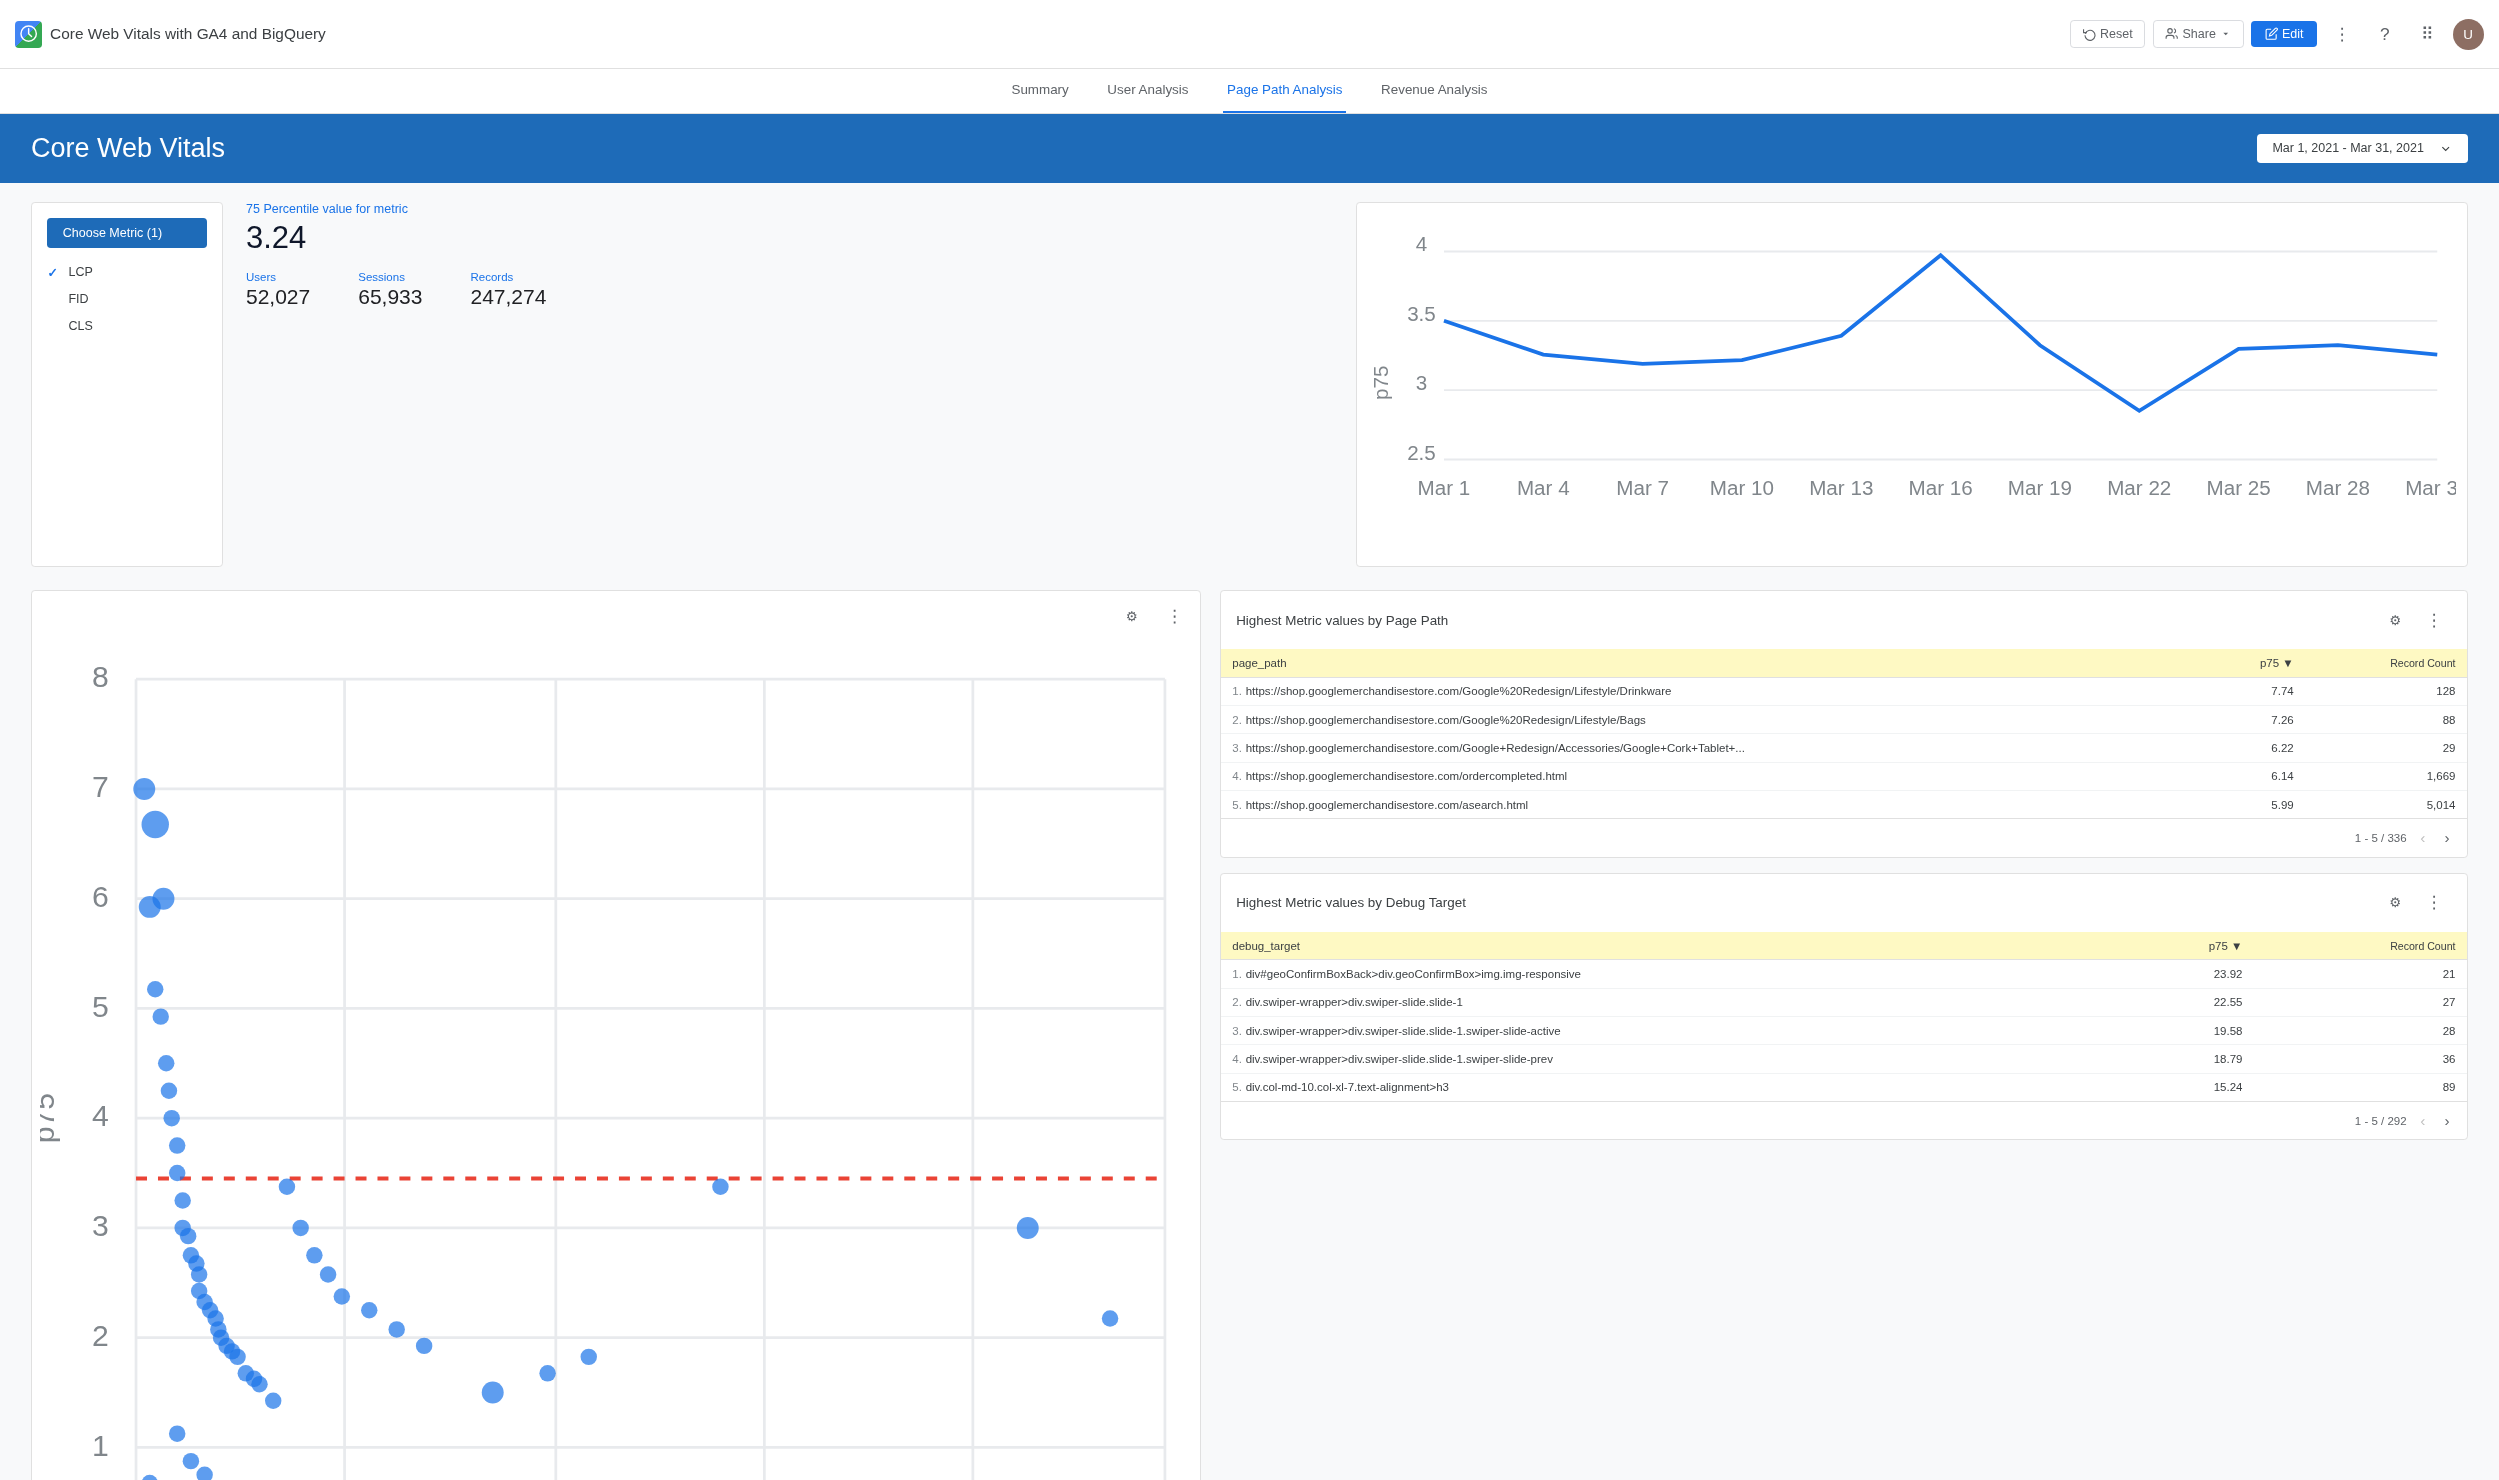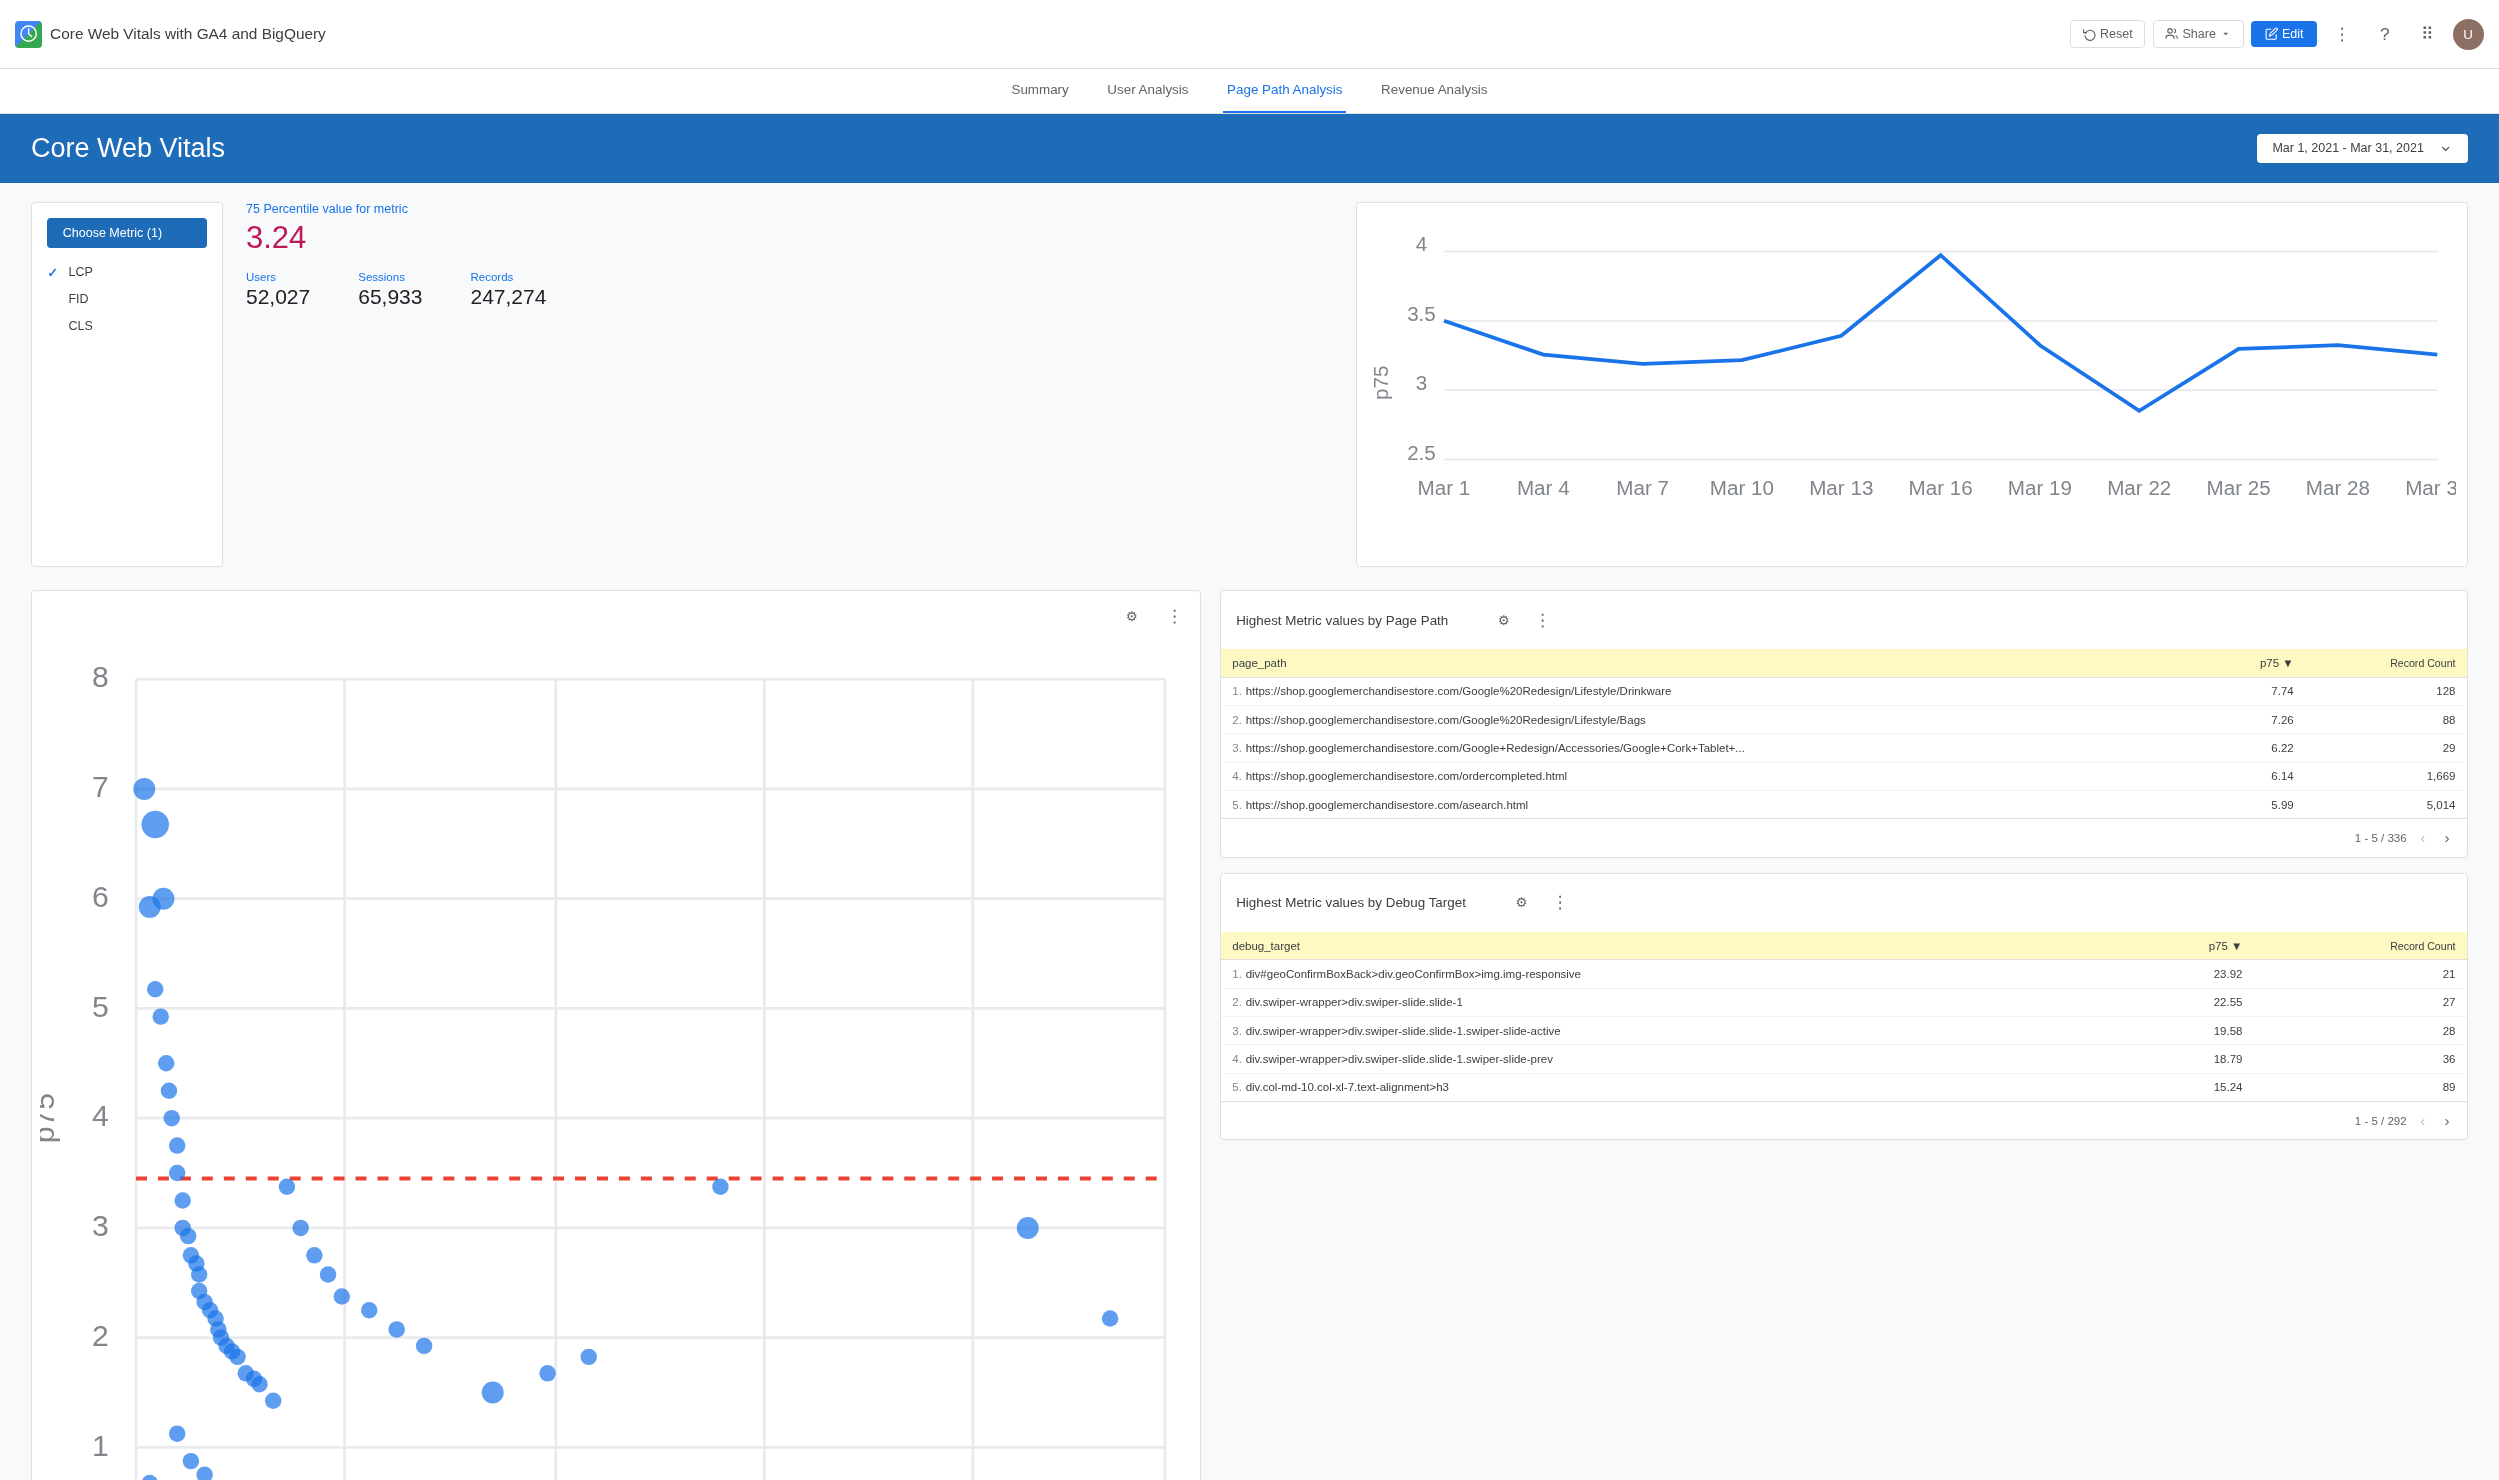--- a/index.html
+++ b/index.html
@@ -31,35 +31,35 @@
     .main-content { padding: 19px 31px; }
 
     
     .metric-section { display: flex; gap: 23px; margin-bottom: 23px; }
     .metric-card { background: #fff; border: 1px solid #e0e0e0; border-radius: 3.8px; padding: 15.4px; min-width: 192px; }
     .choose-metric-btn { background: #1e6bb8; color: #fff; border: none; border-radius: 3.8px; padding: 7.7px 15.4px; font-size: 12.5px; cursor: pointer; width: 100%; text-align: left; margin-bottom: 11.5px; }
     .metric-item { display: flex; align-items: center; gap: 7.7px; padding: 5.8px 0; font-size: 12.5px; color: #3c4043; cursor: pointer; }
     .metric-item .check { color: #1a73e8; font-weight: bold; width: 13.4px; }
     .metric-values { flex: 1; }
     .percentile-label { color: #1a73e8; font-size: 12.5px; margin-bottom: 3.8px; }
-    .percentile-value { font-size: 31px; font-weight: 400; color: #be185d; margin-bottom: 15.4px; }
+    .percentile-value { font-size: 31px; font-weight: 400; color: #0f172a; margin-bottom: 15.4px; }
     .stats-row { display: flex; gap: 48px; }
     .stat-item { }
     .stat-label { color: #1a73e8; font-size: 11.5px; margin-bottom: 1.9px; }
     .stat-value { font-size: 21px; color: #202124; font-weight: 400; }
 
     
     .chart-area { flex: 1; background: #fff; border: 1px solid #e0e0e0; border-radius: 3.8px; padding: 11.5px; min-height: 192px; }
     .section-title { font-size: 13.4px; color: #3c4043; margin-bottom: 11.5px; }
     .section-title em { font-style: italic; }
     .two-col { display: flex; gap: 19px; }
     .scatter-col { flex: 0 0 48%; background: #fff; border: 1px solid #e0e0e0; border-radius: 3.8px; padding: 7.7px; }
     .right-col { flex: 1; display: flex; flex-direction: column; gap: 15.4px; }
     .table-card { background: #fff; border: 1px solid #e0e0e0; border-radius: 3.8px; }
-    .table-card-header { display: flex; align-items: center; justify-content: flex-start; padding: 11.5px 15.4px; font-size: 13.4px; font-weight: 500; gap: 38px; }
+    .table-card-header { display: flex; align-items: center; justify-content: space-between; padding: 11.5px 15.4px; font-size: 13.4px; font-weight: 500; }
     .table-card-actions { display: flex; gap: 3.8px; }
 
     table { width: 100%; border-collapse: collapse; font-size: 11.5px; }
     thead tr { background: #fef9c3; }
     th { padding: 7.7px 11.5px; text-align: left; font-weight: 500; color: #3c4043; border-bottom: 1px solid #e0e0e0; }
     td { padding: 7.7px 11.5px; border-bottom: 1px solid #f1f3f4; color: #3c4043; }
     tr:last-child td { border-bottom: none; }
     .td-num { text-align: right; }
 
     .pagination { display: flex; align-items: center; justify-content: flex-end; padding: 7.7px 11.5px; font-size: 11.5px; color: #5f6368; gap: 7.7px; border-top: 1px solid #e0e0e0; }

